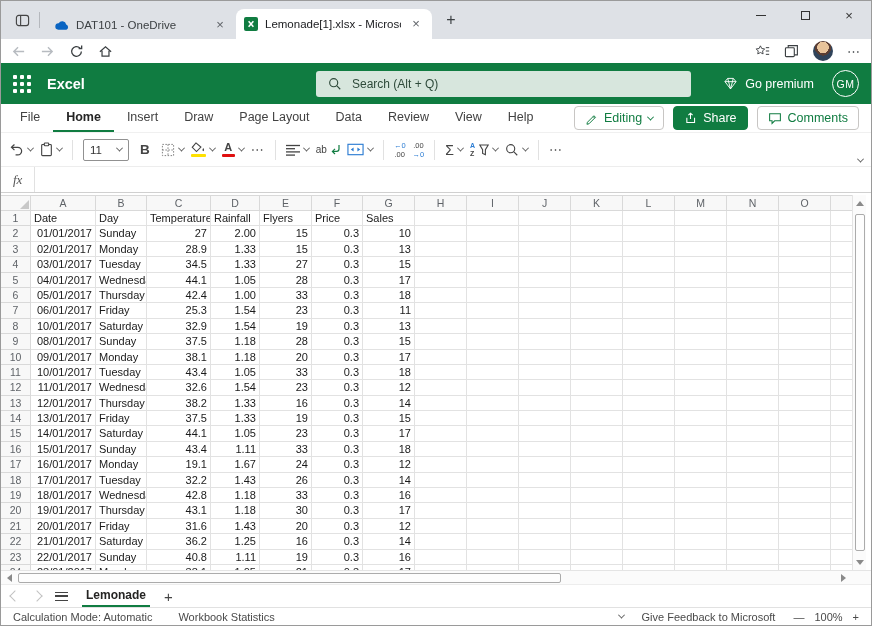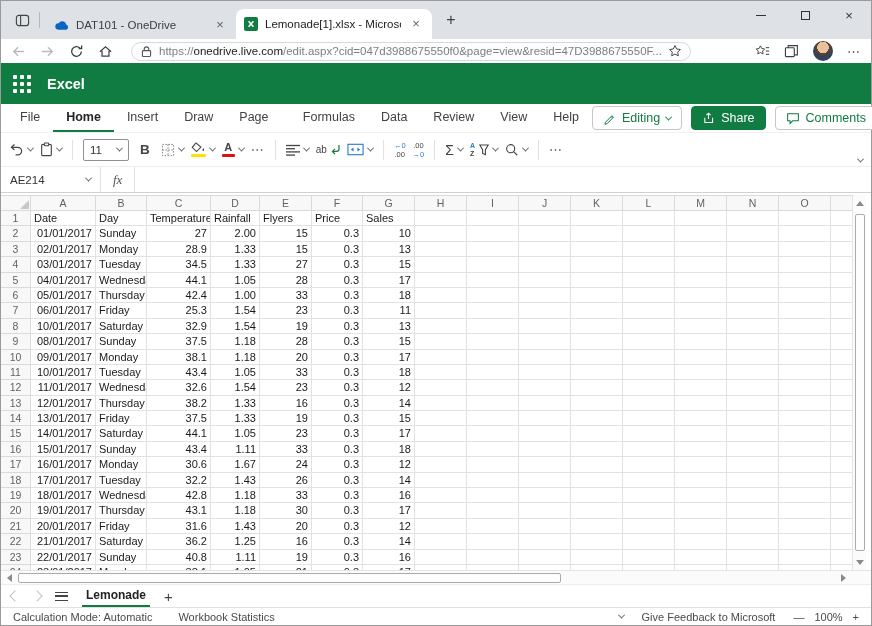--- a/index.html
+++ b/index.html
@@ -173,30 +173,20 @@
         <svg width="15" height="15" viewBox="0 0 16 16">
           <path d="M13.2 8 a5.2 5.2 0 1 1 -1.6-3.8" fill="none" stroke="#3c4043" stroke-width="1.4"></path>
           <path d="M13.5 1.6 v3.2 h-3.2" fill="none" stroke="#3c4043" stroke-width="1.4"></path>
         </svg>
       </span>
     <span class="nav-ic">
         <svg width="15" height="15" viewBox="0 0 16 16">
           <path d="M2 8.2 L8 3 L14 8.2 M4.3 7.2 V13 h7.4 V7.2" fill="none" stroke="#3c4043" stroke-width="1.3"></path>
         </svg>
       </span>
-    <div class="addr">
-      <svg width="13" height="13" viewBox="0 0 14 14">
-          <rect x="2.6" y="6" width="8.8" height="6.4" rx="1" fill="none" stroke="#565656" stroke-width="1.2"></rect>
-          <path d="M4.6 6 V4.4 a2.4 2.4 0 0 1 4.8 0 V6" fill="none" stroke="#565656" stroke-width="1.2"></path>
-        </svg>
-      <span class="url"><span class="dim">https://</span><span class="host">onedrive.live.com</span><span class="dim">/edit.aspx?cid=047d3988675550f0&amp;page=view&amp;resid=47D3988675550F...</span></span>
-      <svg width="14" height="14" viewBox="0 0 16 16">
-          <path d="M8 1.8 l1.9 3.9 4.2.6 -3 3 .7 4.2 L8 11.5 4.2 13.5 l.7-4.2 -3-3 4.2-.6 z" fill="none" stroke="#3c4043" stroke-width="1.1"></path>
-        </svg>
-    </div>
     <div class="addr-right">
       <svg width="15" height="14" viewBox="0 0 18 16">
           <path d="M6.5 1.8 l1.6 3.2 3.5.5 -2.5 2.5 .6 3.5 L6.5 9.8 3.3 11.5 l.6-3.5 -2.5-2.5 3.5-.5 z" fill="none" stroke="#3c4043" stroke-width="1.1"></path>
           <path d="M13 4 h4 M13 8 h4 M13 12 h4" stroke="#3c4043" stroke-width="1.2"></path>
         </svg>
       <svg width="15" height="14" viewBox="0 0 16 15">
           <rect x="1.5" y="4" width="9.5" height="9.5" rx="1" fill="none" stroke="#3c4043" stroke-width="1.2"></rect>
           <path d="M4.5 4 V1.8 h9.8 v9.8 H11" fill="none" stroke="#3c4043" stroke-width="1.2"></path>
         </svg>
       <span class="avatar-photo"></span>
@@ -210,30 +200,45 @@
         <i></i>
         <i></i>
         <i></i>
         <i></i>
         <i></i>
         <i></i>
         <i></i>
         <i></i>
       </div>
     <span class="brand">Excel</span>
+    <div class="searchbox">
+      <svg width="14" height="14" viewBox="0 0 16 16" style="color:#2e4a3a">
+          <circle cx="6.5" cy="6.5" r="4.6" fill="none" stroke="currentColor" stroke-width="1.3"></circle>
+          <line x1="10.2" y1="10.2" x2="14" y2="14" stroke="currentColor" stroke-width="1.3"></line>
+        </svg>
+      <span>Search (Alt + Q)</span>
+    </div>
+    <div class="appbar-right">
+      <span class="premium">
+        <svg width="15" height="13" viewBox="0 0 16 14">
+            <path d="M2 5 L5 1.5 H11 L14 5 L8 12.8 Z M2 5 H14 M5 1.5 L8 12.8 L11 1.5" fill="none" stroke="#fff" stroke-width="1"></path>
+          </svg>
+        <span>Go premium</span>
+      </span>
+      <span class="acct">GM</span>
+    </div>
   </div>
 
   <div class="ribbontabs">
     <span style="display:flex;align-items:center">
         <span class="rtab">File</span>
         <span class="rtab active">Home</span>
         <span class="rtab">Insert</span>
         <span class="rtab">Draw</span>
         <span class="rtab">Page Layout</span>
-        <span class="rtab">Formulas</span>
         <span class="rtab">Data</span>
         <span class="rtab">Review</span>
         <span class="rtab">View</span>
         <span class="rtab">Help</span>
       </span>
     <div class="rt-right">
       <span class="pill">
         <svg width="13" height="13" viewBox="0 0 16 16">
             <path d="M3 12.6 L11 4.6 l1.9 1.9 L4.9 14.5 l-2.5.6 z M10 5.6 l1.9 1.9" fill="none" stroke="#107c41" stroke-width="1.2"></path>
           </svg>
@@ -355,24 +360,20 @@
           <line x1="10.2" y1="10.2" x2="14" y2="14" stroke="currentColor" stroke-width="1.3"></line>
         </svg>
       <span class="chv"></span>
     </span>
     <span class="vdiv"></span>
     <span class="more">⋯</span>
     <span class="chv ribbon-collapse"></span>
   </div>
 
   <div class="fxrow">
-    <div class="namebox">
-      <span>AE214</span>
-      <span class="chv"></span>
-    </div>
     <div class="fxlabel">fx</div>
     <div class="fxinput"></div>
   </div>
 
   <div class="gridzone">
     <div class="grid">
       <div class="ghead">
         <div class="corner"></div>
         <div style="display:flex">
             <div class="colh" style="width: 65px; flex-basis: 65px;">A</div>
@@ -695,21 +696,21 @@
             <div class="cell al" style="width: 52px; flex-basis: 52px;"></div>
             <div class="cell al" style="width: 52px; flex-basis: 52px;"></div>
             <div class="cell al" style="width: 52px; flex-basis: 52px;"></div>
             <div class="cell al" style="width: 52px; flex-basis: 52px;"></div>
             <div class="cell al" style="width: 52px; flex-basis: 52px;"></div>
           </div>
           <div class="grow">
             <div class="gut">17</div>
             <div class="cell ar" style="width: 65px; flex-basis: 65px;">16/01/2017</div>
             <div class="cell al" style="width: 51px; flex-basis: 51px;">Monday</div>
-            <div class="cell ar" style="width: 64px; flex-basis: 64px;">30.6</div>
+            <div class="cell ar" style="width: 64px; flex-basis: 64px;">19.1</div>
             <div class="cell ar" style="width: 49px; flex-basis: 49px;">1.67</div>
             <div class="cell ar" style="width: 52px; flex-basis: 52px;">24</div>
             <div class="cell ar" style="width: 51px; flex-basis: 51px;">0.3</div>
             <div class="cell ar" style="width: 52px; flex-basis: 52px;">12</div>
             <div class="cell al" style="width: 52px; flex-basis: 52px;"></div>
             <div class="cell al" style="width: 52px; flex-basis: 52px;"></div>
             <div class="cell al" style="width: 52px; flex-basis: 52px;"></div>
             <div class="cell al" style="width: 52px; flex-basis: 52px;"></div>
             <div class="cell al" style="width: 52px; flex-basis: 52px;"></div>
             <div class="cell al" style="width: 52px; flex-basis: 52px;"></div>

